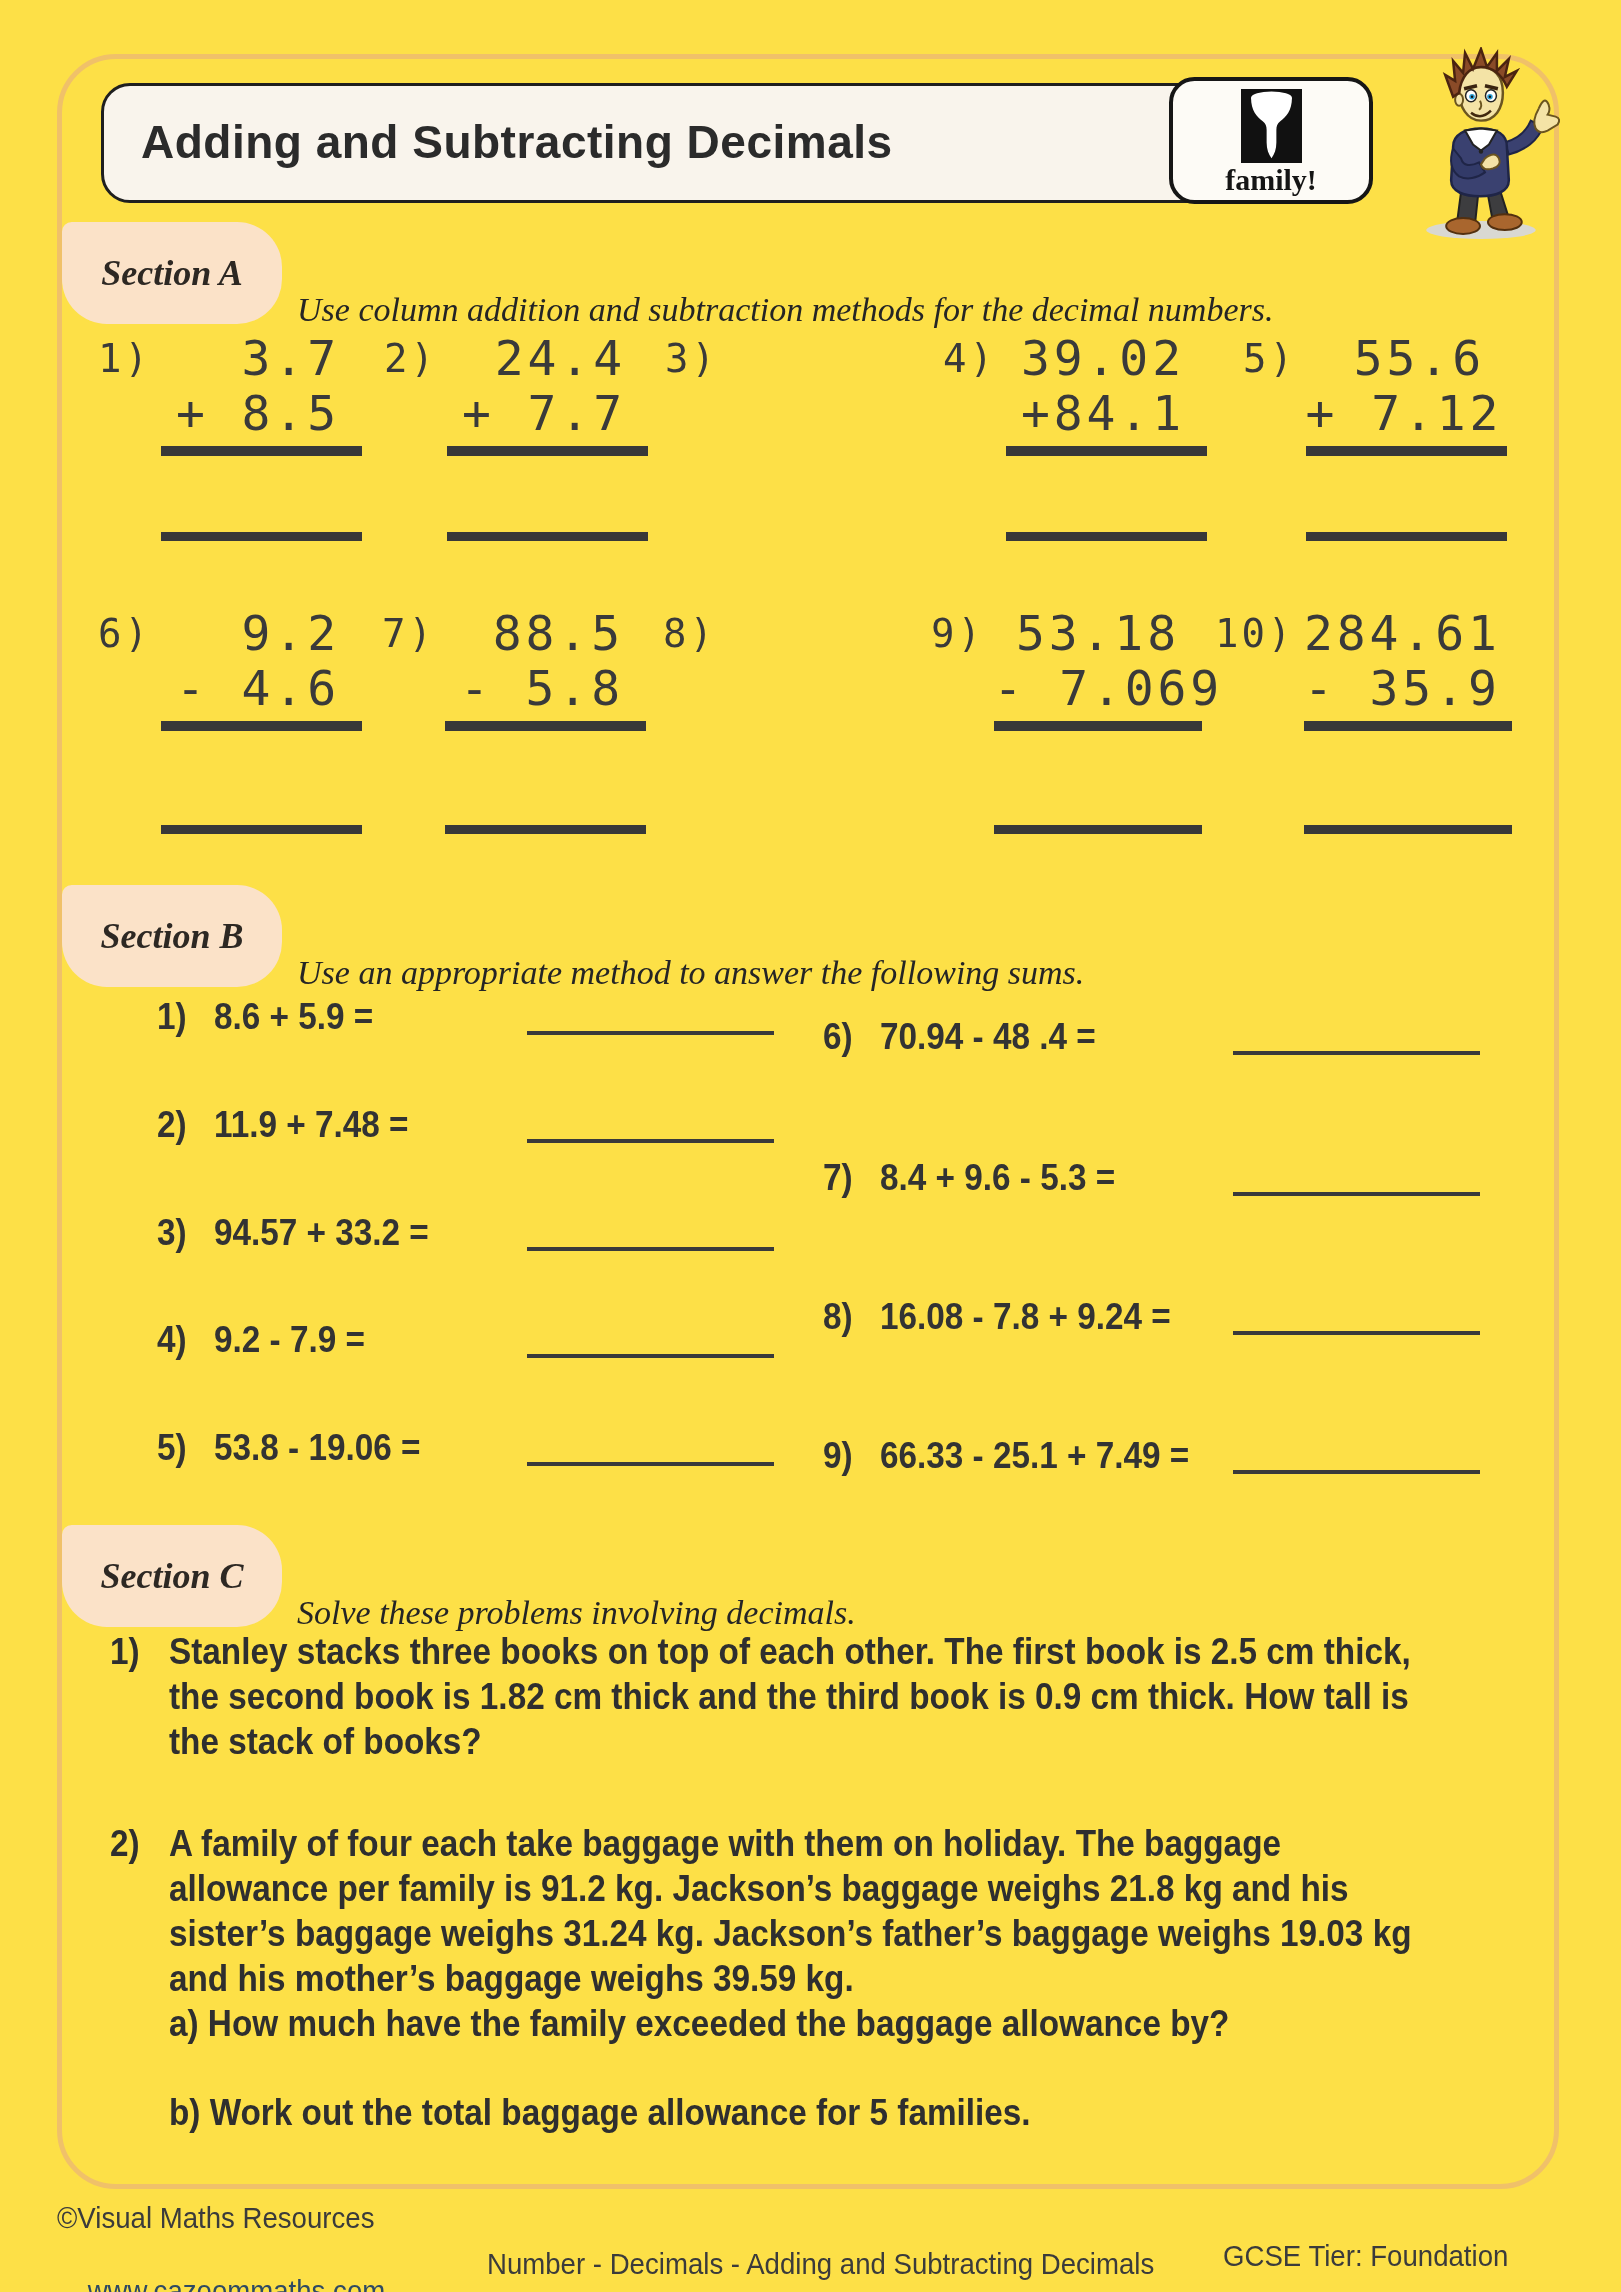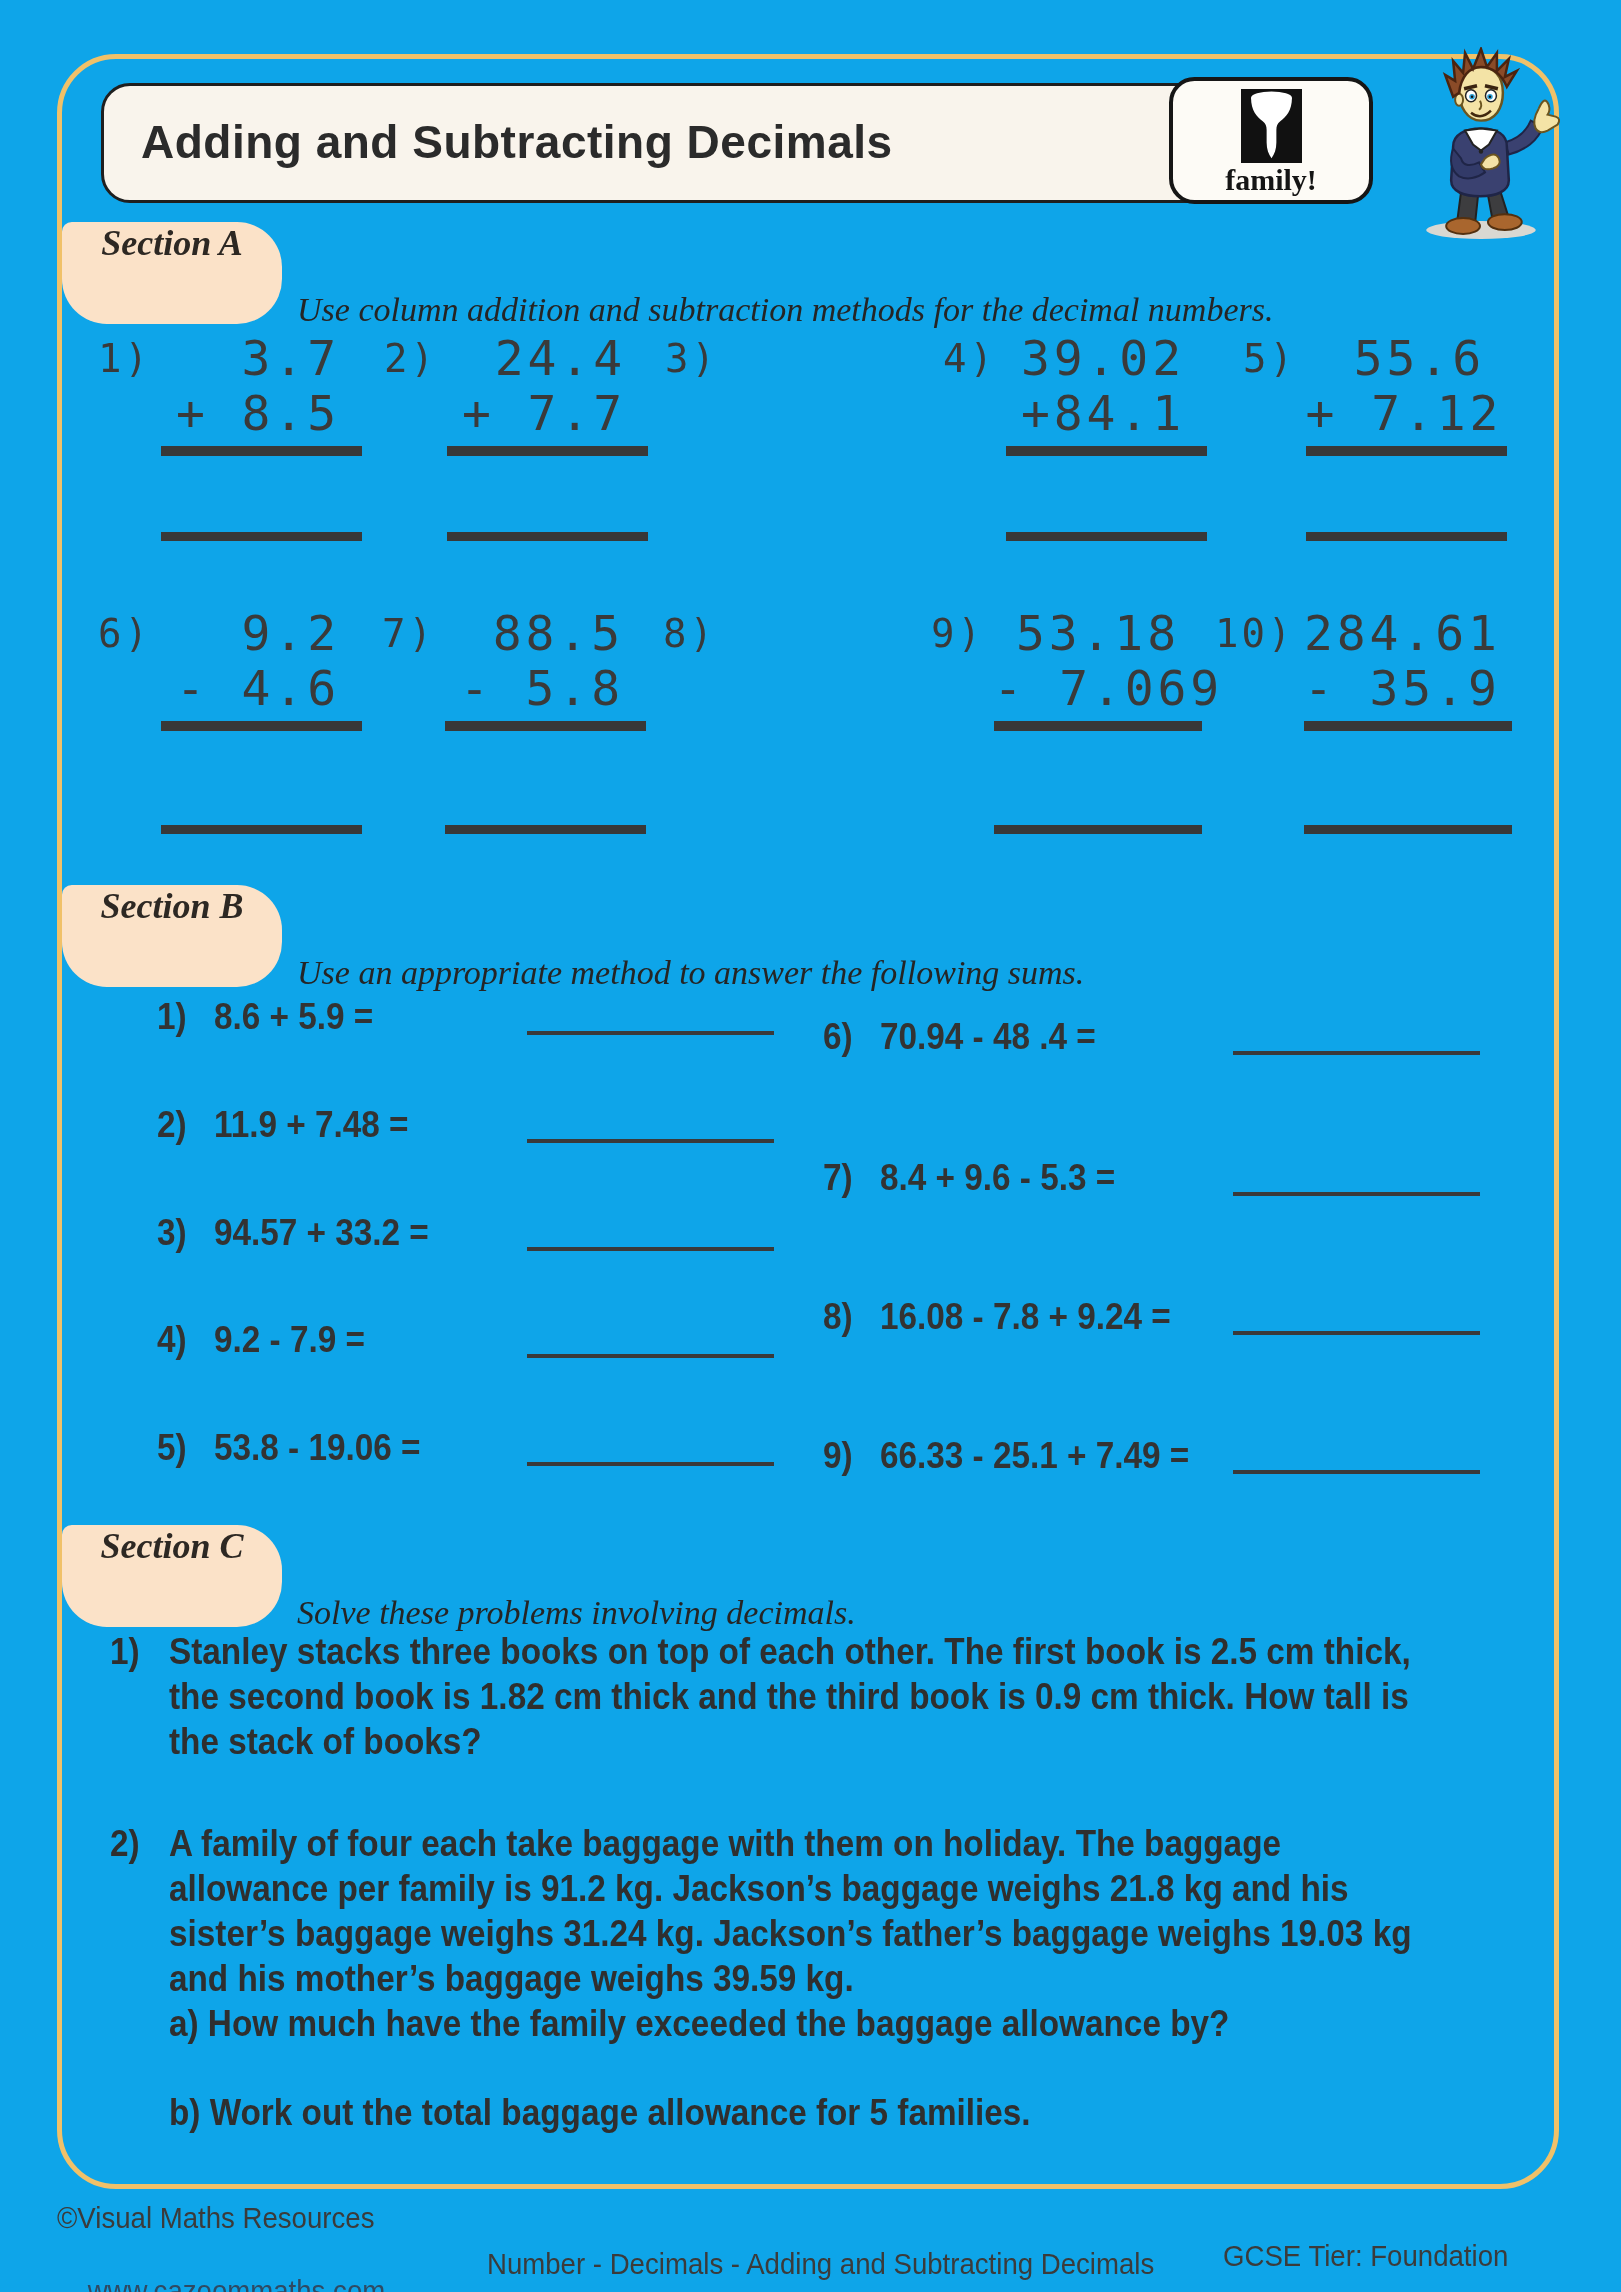--- a/index.html
+++ b/index.html
@@ -1,16 +1,16 @@
 <!DOCTYPE html>
 <html><head>
 <meta charset="utf-8">
 <style>
   html,body{margin:0;padding:0;background:#ffffff;}
-  #canvas{position:relative;width:1621px;height:2293px;background:#0ea5e9;overflow:hidden;
+  #canvas{position:relative;width:1621px;height:2293px;background:#fde047;overflow:hidden;
           font-family:"Liberation Sans",sans-serif;color:#2e2e2e;}
 
   
   .page-frame{position:absolute;left:57px;top:54px;width:1502px;height:2135px;
               border:5.9px solid #f0c169;border-radius:59px;box-sizing:border-box;}
 
   
   .title-box{position:absolute;left:101px;top:83px;width:1272px;height:120px;
              background:#f9f4ec;border:3.9px solid #1f1f1f;border-radius:29px;box-sizing:border-box;}
   .title-text{position:absolute;left:37px;top:0;height:112px;line-height:112px;
@@ -19,21 +19,21 @@
             border:4.9px solid #161616;border-radius:25.5px;box-sizing:border-box;z-index:3;
             display:flex;flex-direction:column;align-items:center;justify-content:flex-start;}
   .logo-drum{width:61px;height:74px;background:#111;margin-top:7.8px;display:flex;align-items:center;justify-content:center;}
   .logo-word{font-family:"Liberation Serif",serif;font-weight:bold;font-size:30px;color:#151515;line-height:33px;}
 
   .mascot{position:absolute;left:1392px;top:47px;z-index:4;}
 
   
   .seclabel{position:absolute;left:62px;width:220px;height:102px;background:#fbe2c8;
             border-radius:9.8px 45px 45px 45px;z-index:2;
-            display:flex;justify-content:center;}
+            display:flex;align-items:center;justify-content:center;}
   .seclabel span{font-family:"Liberation Serif",serif;font-style:italic;font-weight:bold;
                  font-size:36px;color:#2d2823;}
   .instruction{position:absolute;left:297px;font-family:"Liberation Serif",serif;font-style:italic;
                font-size:34px;color:#252525;white-space:pre;margin-top:44px;}
 
   
   .acell{position:absolute;display:flex;align-items:flex-start;}
   .anum{font-family:"DejaVu Sans Mono",monospace;font-size:39px;line-height:55px;
         letter-spacing:2.9px;color:#3a3a3a;margin-right:9.8px;}
   .stack{width:201px;position:relative;}

